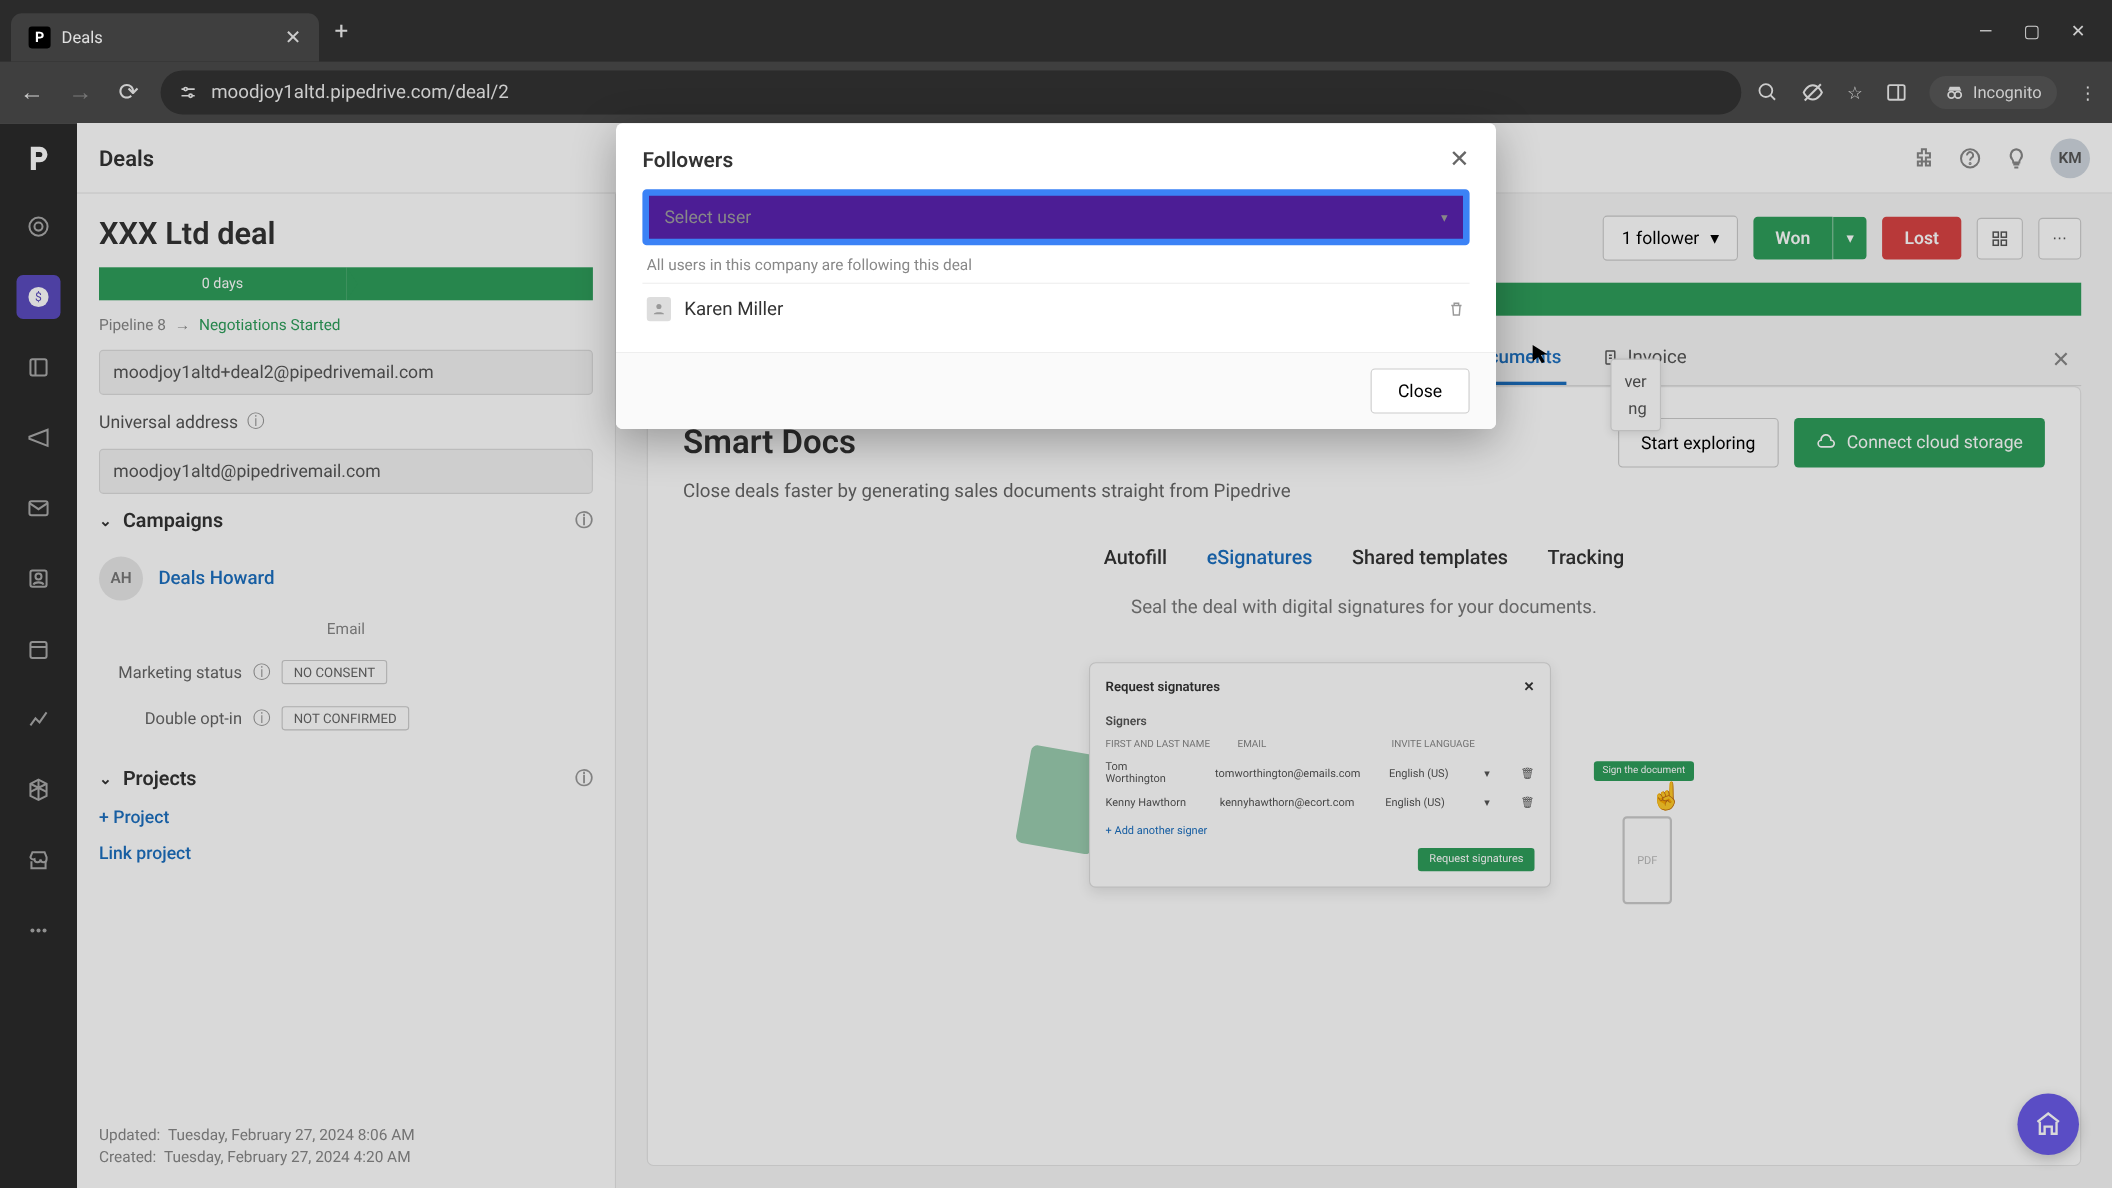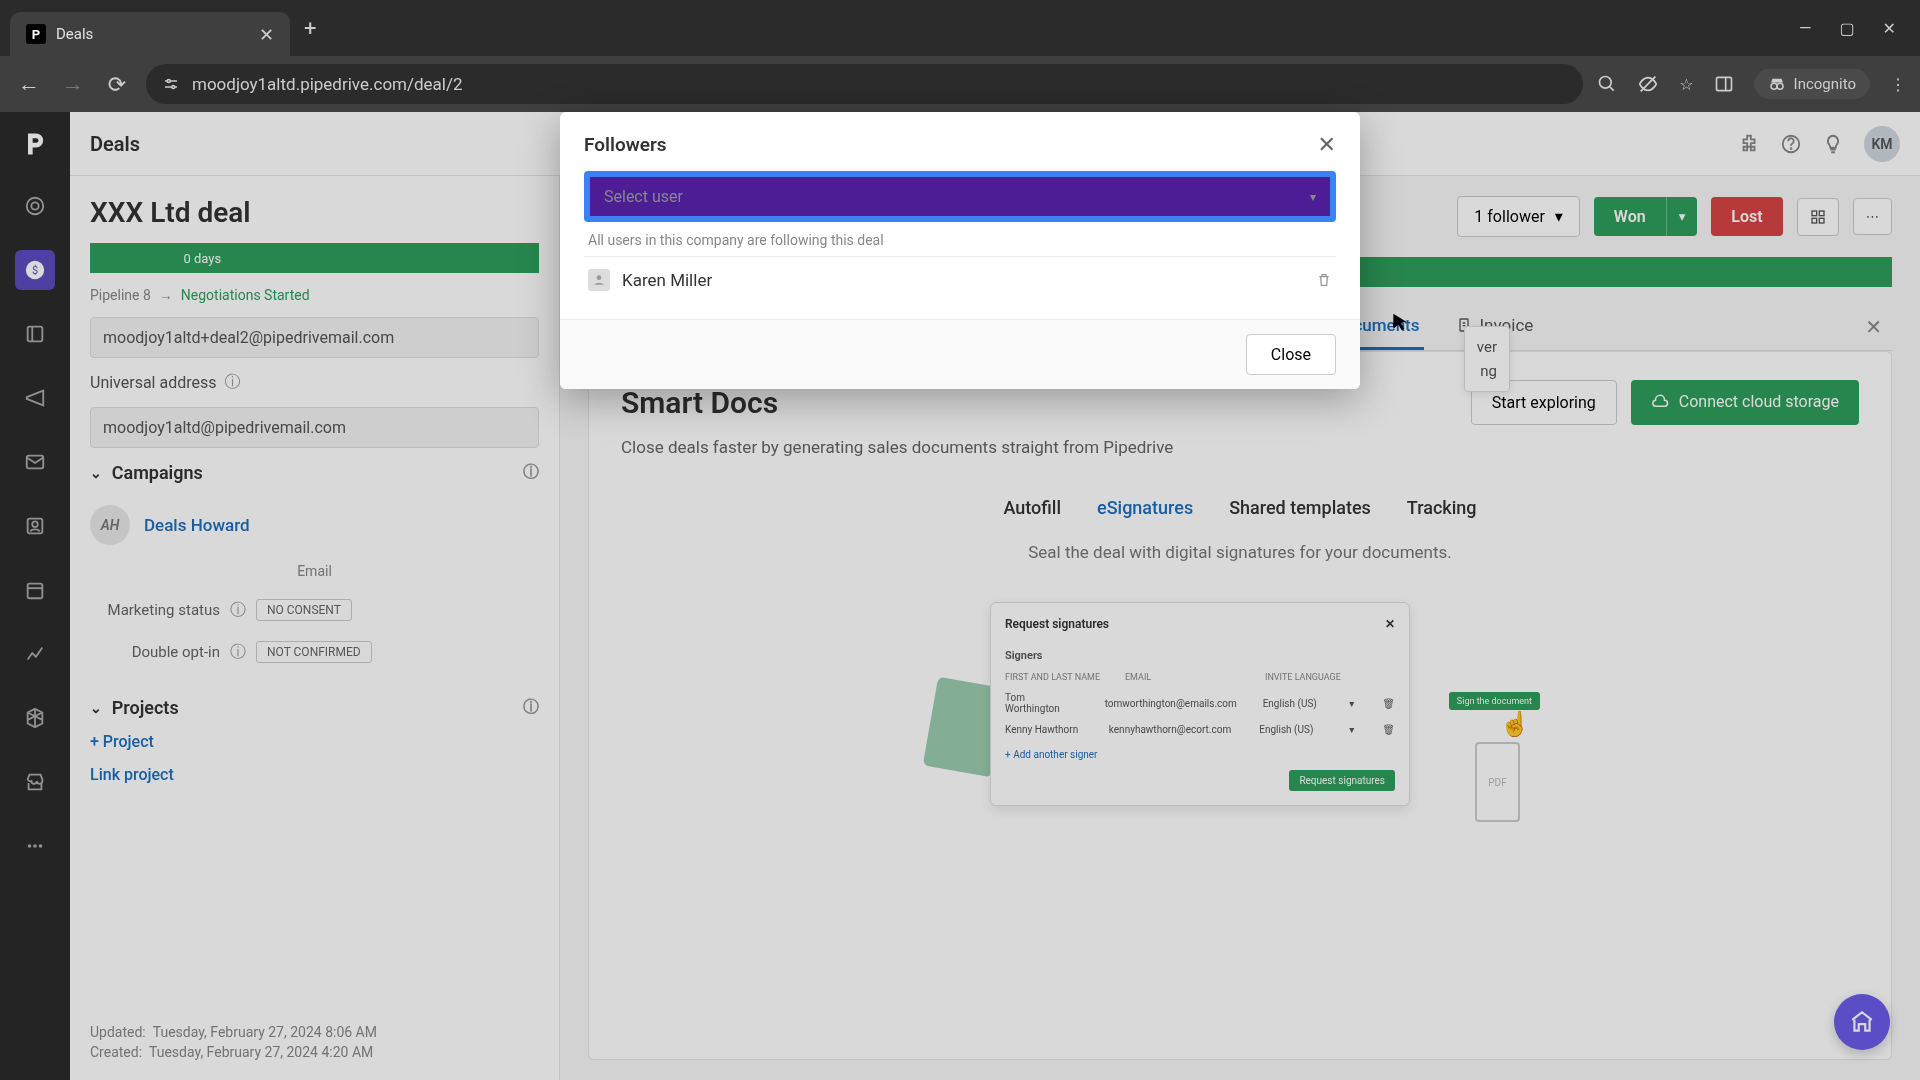--- a/index.html
+++ b/index.html
@@ -60,21 +60,21 @@
 .breadcrumb .active { color: #2e9e5b; }
 
 .email-box { background: #f3f3f3; border: 1px solid #ddd; border-radius: 4px; padding: 10px 12px; font-size: 16px; color: #555; }
 .section-label { font-size: 16px; color: #555; display: flex; align-items: center; gap: 8px; }
 .info-icon { color: #999; font-size: 16px; }
 
 .collapsible { display: flex; align-items: center; gap: 10px; font-size: 18px; font-weight: 600; color: #333; cursor: pointer; }
 .chevron { font-size: 14px; }
 
 .campaign-contact { display: flex; align-items: center; gap: 14px; margin-top: 8px; }
-.contact-avatar { width: 40px; height: 40px; border-radius: 50%; background: #e8e8e8; display: flex; align-items: center; justify-content: center; font-size: 14px; font-weight: 600; color: #777; font-style: italic; }
+.contact-avatar { width: 40px; height: 40px; border-radius: 50%; background: #e8e8e8; display: flex; align-items: center; justify-content: center; font-size: 14px; font-weight: 600; color: #777; }
 .contact-name { color: #1c6fbf; font-size: 17px; font-weight: 500; }
 
 .field-row { display: flex; align-items: center; gap: 10px; font-size: 15px; color: #666; margin-top: 6px; }
 .field-label { text-align: right; width: 130px; }
 .badge { border: 1px solid #ccc; border-radius: 3px; padding: 3px 10px; font-size: 12px; color: #666; background: #fff; }
 
 .project-link { color: #1c6fbf; font-size: 16px; font-weight: 500; cursor: pointer; }
 
 .timestamps { font-size: 14px; color: #888; margin-top: auto; }
 .timestamps div { margin-top: 4px; }

